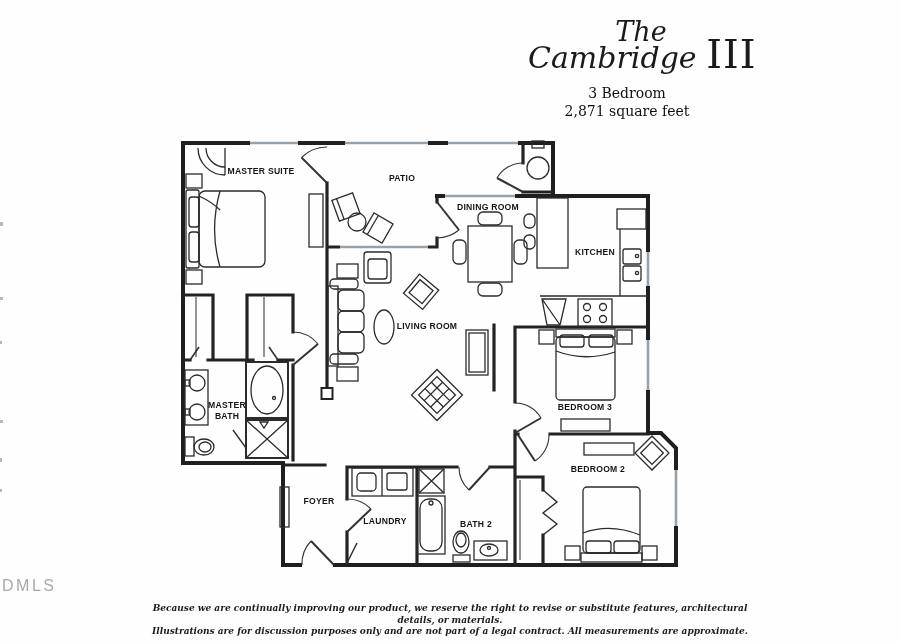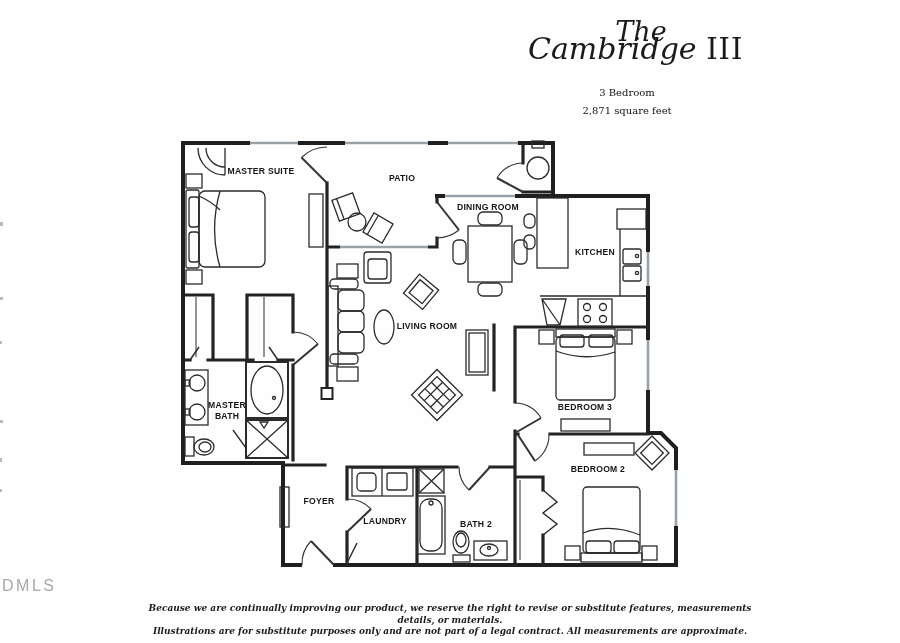--- a/index.html
+++ b/index.html
@@ -5,23 +5,23 @@
   html,body{margin:0;padding:0;background:#fff;}
   .page{position:relative;width:900px;height:643px;background:#fefefe;overflow:hidden;
         font-family:"Liberation Sans",sans-serif;}
   svg{position:absolute;left:0;top:0;}
   .rlabel{font-family:"Liberation Sans",sans-serif;font-size:8.6px;font-weight:bold;
           letter-spacing:.25px;fill:#151515;text-anchor:middle;}
   .title-block{position:absolute;left:528px;top:16px;width:198px;text-align:center;color:#1a1a1a;}
   .t-the{font-family:"DejaVu Serif",serif;font-style:italic;font-size:27px;
          margin-bottom:-16px;transform:translateX(14px);}
   .t-main{font-family:"DejaVu Serif",serif;font-style:italic;font-size:30px;white-space:nowrap;}
-  .t-suffix{font-style:normal;font-size:29px;font-family:"DejaVu Serif",serif;letter-spacing:1px;}
+  .t-suffix{font-style:normal;font-size:40px;font-family:"DejaVu Serif",serif;letter-spacing:1px;}
   .specs{position:absolute;left:528px;top:84px;width:198px;text-align:center;
-         font-family:"DejaVu Serif",serif;font-size:10px;line-height:18px;color:#111;}
+         font-family:"DejaVu Serif",serif;font-size:14px;line-height:18px;color:#111;}
   .disclaimer{position:absolute;left:140px;right:140px;top:603px;text-align:center;
               font-family:"DejaVu Serif",serif;font-style:italic;font-weight:600;
               font-size:9px;line-height:11.5px;color:#1b1b1b;}
   .watermark{position:absolute;left:2px;top:577px;font-family:"Liberation Sans",sans-serif;
              font-weight:300;font-size:16px;letter-spacing:2.5px;color:#a9a9a9;}
 </style>
 </head>
 <body>
 
 <div class="page">
@@ -352,19 +352,19 @@
     <div class="t-the">The</div>
     <div class="t-main"><span>Cambridge</span>&nbsp;<span class="t-suffix">III</span></div>
   </div>
 
   <div class="specs">
     <div>3 Bedroom</div>
     <div>2,871 square feet</div>
   </div>
 
   <div class="disclaimer">
-    <div>Because we are continually improving our product, we reserve the right to revise or substitute features, measurements details, or materials.</div>
-    <div>Illustrations are for substitute purposes only and are not part of a legal contract. All measurements are approximate.</div>
+    <div>Because we are continually improving our product, we reserve the right to revise or substitute features, architectural details, or materials.</div>
+    <div>Illustrations are for discussion purposes only and are not part of a legal contract. All measurements are approximate.</div>
   </div>
 
   <div class="watermark">DMLS</div>
 
 </div>
 
 </body></html>

